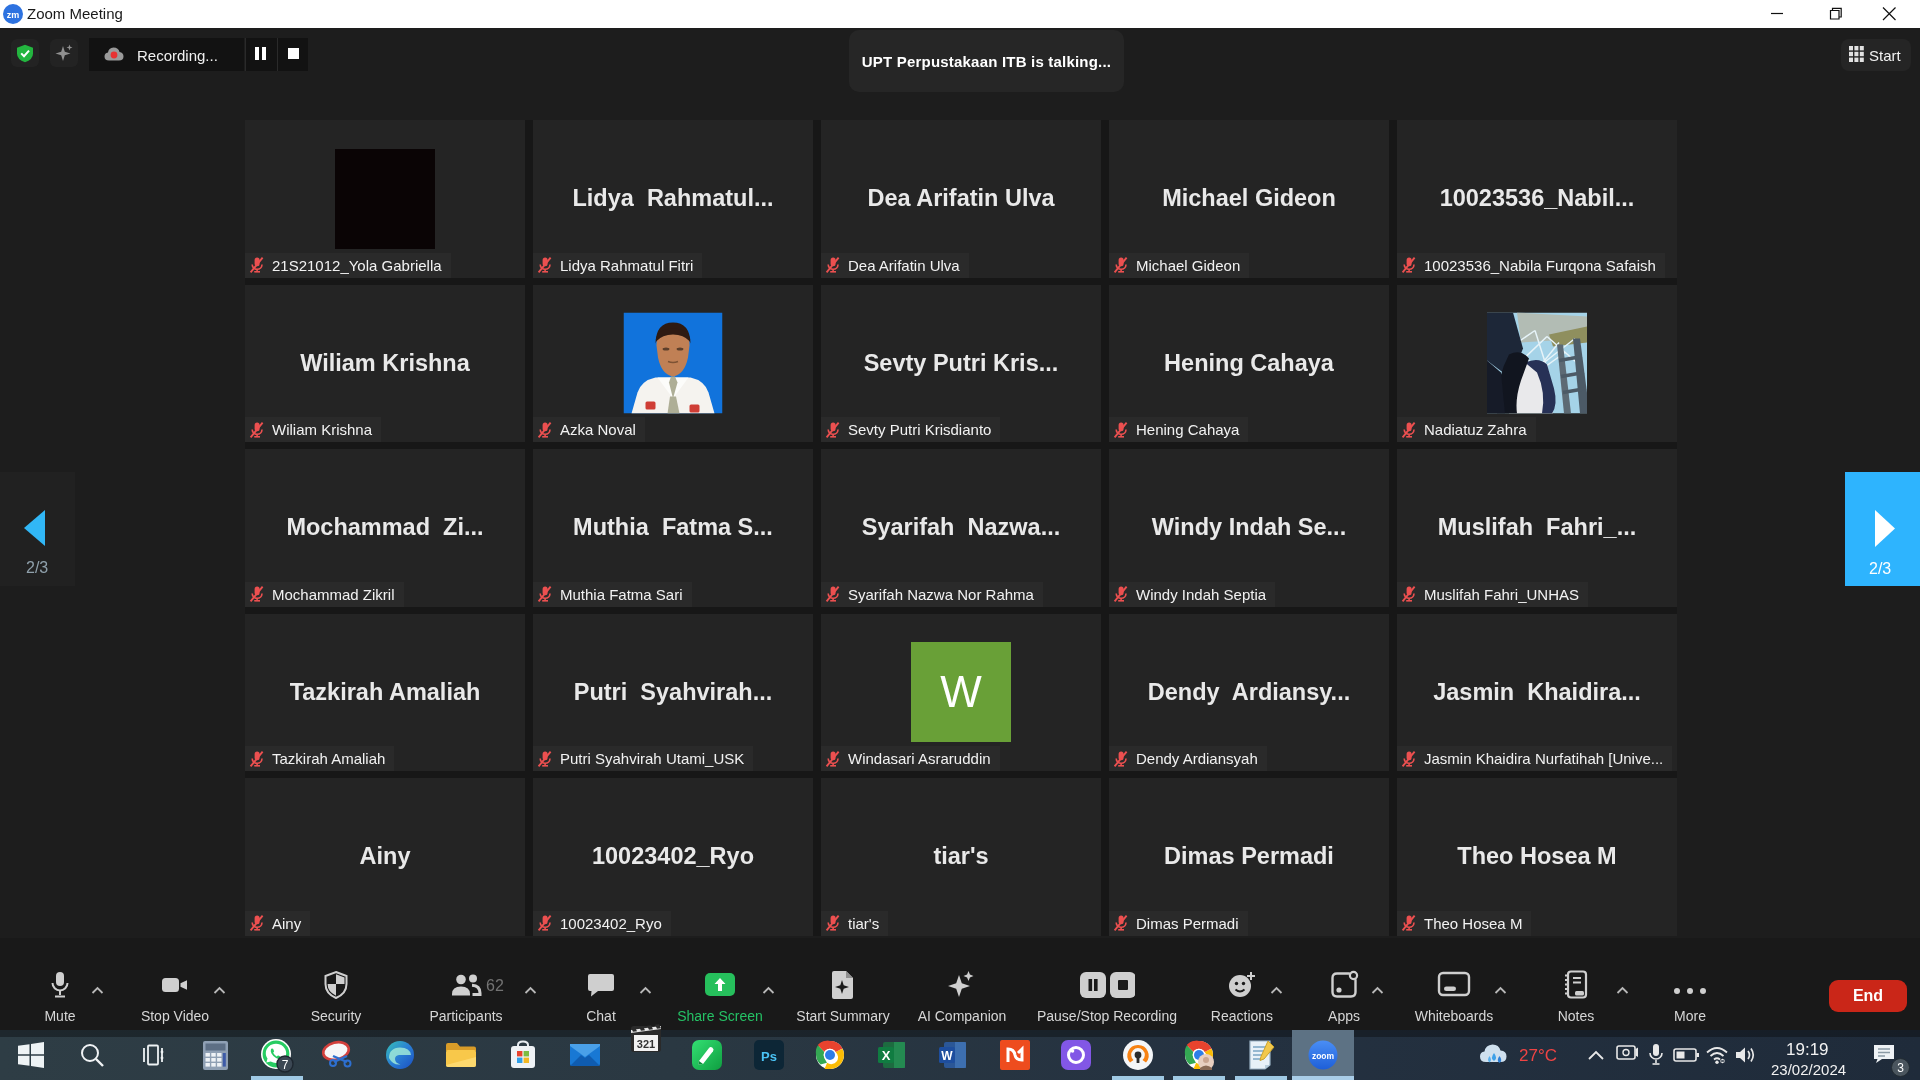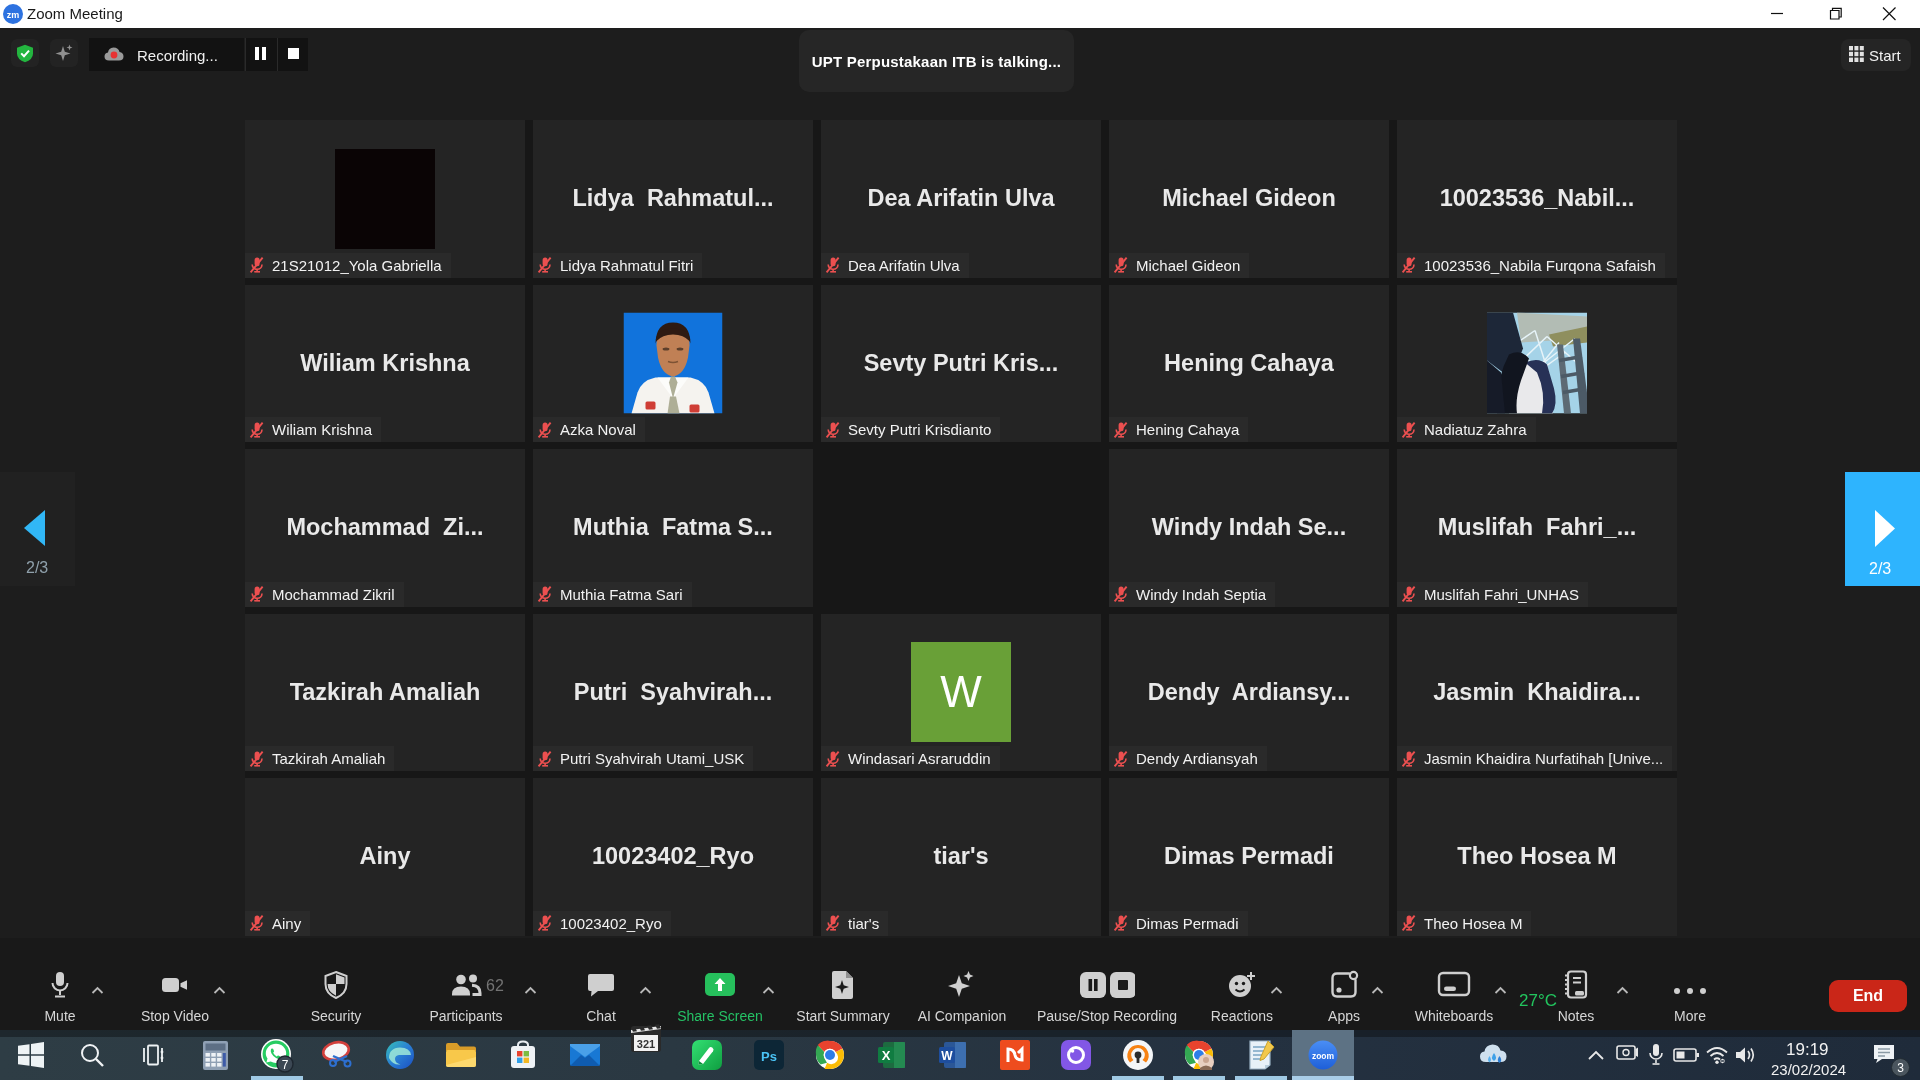--- a/index.html
+++ b/index.html
@@ -54,21 +54,21 @@
       <circle cx="11" cy="10" r="3.4" fill="#e83232"></circle>
     </svg>
 <span class="abs" style="left:137px;top:19px;font-size:15px;color:#f0f0f0">Recording...</span>
 <svg class="abs" style="left:254px;top:19px" width="14" height="13">
       <rect x="1" y="0" width="4" height="13" fill="#fff"></rect>
       <rect x="8" y="0" width="4" height="13" fill="#fff"></rect>
     </svg>
 <svg class="abs" style="left:288px;top:20px" width="11" height="11">
       <rect width="11" height="11" fill="#fff"></rect>
     </svg>
-<div class="abs" style="left:799px;top:2px;width:275px;height:62px;background:#262626;border-radius:10px;display:flex;align-items:center;justify-content:center;font-size:15px;font-weight:bold;color:#fff;white-space:nowrap;letter-spacing:.2px;">UPT Perpustakaan ITB is talking...</div>
+<div class="abs" style="left:849px;top:2px;width:275px;height:62px;background:#262626;border-radius:10px;display:flex;align-items:center;justify-content:center;font-size:15px;font-weight:bold;color:#fff;white-space:nowrap;letter-spacing:.2px;">UPT Perpustakaan ITB is talking...</div>
 <div class="abs" style="left:1841px;top:11px;width:70px;height:32px;background:#252525;border-radius:8px;"></div>
 <svg class="abs" style="left:1849px;top:18px" width="15" height="16" viewBox="0 0 15 16">
       <g fill="#e2e2e2">
         <rect x="0" y="0" width="4" height="4.4"></rect>
         <rect x="5.4" y="0" width="4" height="4.4"></rect>
         <rect x="10.8" y="0" width="4" height="4.4"></rect>
         <rect x="0" y="5.8" width="4" height="4.4"></rect>
         <rect x="5.4" y="5.8" width="4" height="4.4"></rect>
         <rect x="10.8" y="5.8" width="4" height="4.4"></rect>
         <rect x="0" y="11.6" width="4" height="4.4"></rect>
@@ -280,20 +280,35 @@
             <rect x="5.6" y="1.6" width="5" height="8.6" rx="2.5" fill="#ec5050" stroke="none"></rect>
             <path d="M3.2 8.4a4.9 4.9 0 0 0 9.8 0"></path>
             <line x1="8.1" y1="13.3" x2="8.1" y2="15.2"></line>
             <line x1="5.2" y1="15.8" x2="11" y2="15.8"></line>
           </g>
           <line x1="1.6" y1="16.4" x2="13.6" y2="1.6" stroke="#ec5050" stroke-width="1.9"></line>
         </svg>
         <span>Muthia Fatma Sari</span>
       </div>
     </div>
+<div class="tile" style="left:821px;top:421px">
+      <div class="cname">Syarifah  Nazwa...</div>
+      <div class="lbl">
+        <svg width="16" height="18" viewBox="0 0 16 18">
+          <g fill="none" stroke="#ec5050" stroke-width="1.6">
+            <rect x="5.6" y="1.6" width="5" height="8.6" rx="2.5" fill="#ec5050" stroke="none"></rect>
+            <path d="M3.2 8.4a4.9 4.9 0 0 0 9.8 0"></path>
+            <line x1="8.1" y1="13.3" x2="8.1" y2="15.2"></line>
+            <line x1="5.2" y1="15.8" x2="11" y2="15.8"></line>
+          </g>
+          <line x1="1.6" y1="16.4" x2="13.6" y2="1.6" stroke="#ec5050" stroke-width="1.9"></line>
+        </svg>
+        <span>Syarifah Nazwa Nor Rahma</span>
+      </div>
+    </div>
 <div class="tile" style="left:1109px;top:421px">
       <div class="cname">Windy Indah Se...</div>
       <div class="lbl">
         <svg width="16" height="18" viewBox="0 0 16 18">
           <g fill="none" stroke="#ec5050" stroke-width="1.6">
             <rect x="5.6" y="1.6" width="5" height="8.6" rx="2.5" fill="#ec5050" stroke="none"></rect>
             <path d="M3.2 8.4a4.9 4.9 0 0 0 9.8 0"></path>
             <line x1="8.1" y1="13.3" x2="8.1" y2="15.2"></line>
             <line x1="5.2" y1="15.8" x2="11" y2="15.8"></line>
           </g>
@@ -772,21 +787,21 @@
 <div class="uline" style="left:251px;width:52px"></div>
 <div class="uline" style="left:1112px;width:52px"></div>
 <div class="uline" style="left:1173px;width:52px"></div>
 <div class="uline" style="left:1235px;width:52px"></div>
 <div class="abs" style="left:1477.0px;top:1038px;width:34px;height:34px"><svg width="34" height="34" viewBox="0 0 34 34">
       <path d="M9 24 Q3 24 3 18.5 Q3 14 7.5 13.5 Q8.5 7 15.5 6.5 Q22 6.5 23.5 12.5 Q29.5 13 29.5 18.5 Q29.5 24 23.5 24 Z" fill="#cfe0ee"></path>
       <path d="M17 15 q4 5 0 8 q-4 -3 0 -8 Z" fill="#3ea0e8"></path>
       <path d="M22.5 18 q3.5 4.5 0 7 q-3.5 -2.5 0 -7 Z" fill="#2d7fd4"></path>
       <path d="M12.5 18 q3 4 0 6.5 q-3 -2.5 0 -6.5 Z" fill="#5ab0ee"></path>
     </svg></div>
-<span class="abs" style="left:1519px;top:991px;font-size:17px;color:#22c55e">27°C</span>
+<span class="abs" style="left:1519px;top:1046px;font-size:17px;color:#ef4444">27°C</span>
 <div class="abs" style="left:1586.0px;top:1047px;width:20px;height:16px"><svg width="20" height="16" viewBox="0 0 20 16">
       <polyline points="3,12 10,5 17,12" fill="none" stroke="#e8e8e8" stroke-width="1.8"></polyline>
     </svg></div>
 <div class="abs" style="left:1615.0px;top:1043px;width:24px;height:22px"><svg width="24" height="22" viewBox="0 0 24 22">
       <rect x="2" y="3" width="18" height="13" rx="2" fill="none" stroke="#e8e8e8" stroke-width="1.6"></rect>
       <circle cx="11" cy="9.5" r="3" fill="none" stroke="#e8e8e8" stroke-width="1.4"></circle>
       <path d="M20.5 6 L23 4.5 V14 L20.5 12.5" fill="#e8e8e8"></path>
     </svg></div>
 <div class="abs" style="left:1648.0px;top:1043px;width:16px;height:24px"><svg width="16" height="24" viewBox="0 0 16 24">
       <rect x="5" y="1" width="6" height="12" rx="3" fill="#e8e8e8"></rect>

